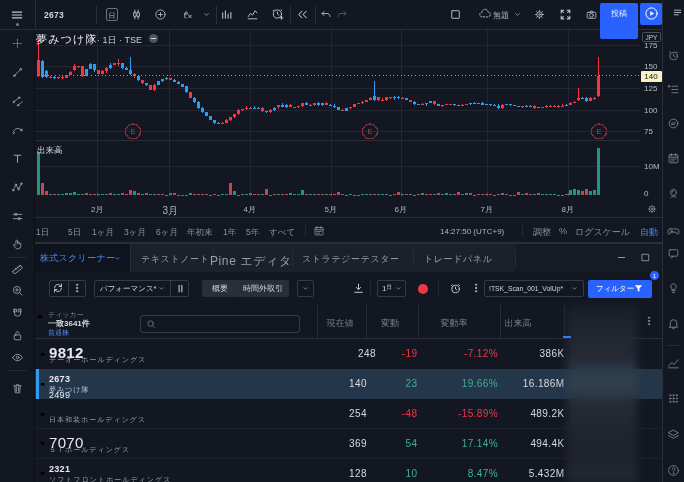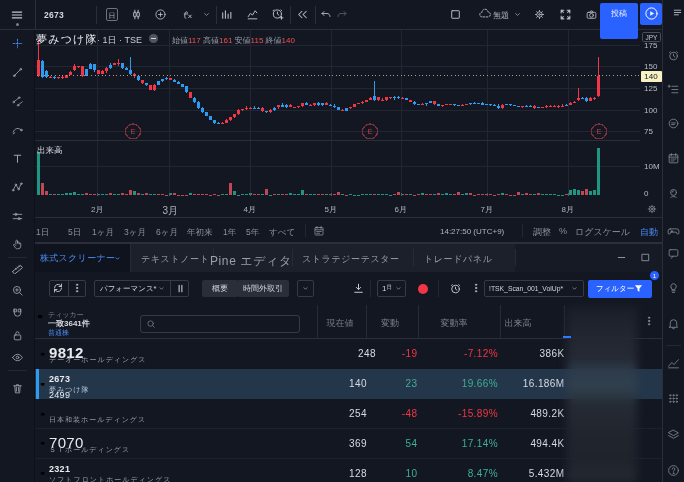--- a/index.html
+++ b/index.html
@@ -615,21 +615,20 @@
 <text x="98.0" y="103.9" text-anchor="middle" font-family="Liberation Sans" font-size="7" fill="#c0434f">E</text>
 <circle cx="335.0" cy="101.5" r="7.5" fill="none" stroke="#7e2f3a" stroke-width="1.2"></circle>
 <text x="335.0" y="103.9" text-anchor="middle" font-family="Liberation Sans" font-size="7" fill="#c0434f">E</text>
 <circle cx="564.0" cy="101.5" r="7.5" fill="none" stroke="#7e2f3a" stroke-width="1.2"></circle>
 <text x="564.0" y="103.9" text-anchor="middle" font-family="Liberation Sans" font-size="7" fill="#c0434f">E</text>
 </svg></div>
 <div class="txt" style="left:36px;top:32px;font-size:11px;letter-spacing:1.2px;color:#eceef2">夢みつけ隊</div>
 <div class="txt" style="left:97px;top:33.5px;font-size:9px;color:#c9ccd4">· 1日 · TSE</div>
 <div class="abs" style="left:149px;top:34px;width:9px;height:9px;border-radius:50%;background:#4f545e"></div>
 <div class="abs" style="left:151px;top:38px;width:5px;height:1.4px;background:#cfd3da"></div>
-<div class="txt" style="left:172px;top:34.5px;font-size:8px;color:#98a0ac">始値<span style="color:#ef5350">117</span> 高値<span style="color:#ef5350">161</span> 安値<span style="color:#ef5350">115</span> 終値<span style="color:#ef5350">140</span></div>
 <div class="txt" style="left:37px;top:144.5px;font-size:8.5px;color:#d6d9df">出来高</div>
 <div class="abs" style="left:640px;top:30px;width:22px;height:166px;background:#131722"></div>
 <div class="abs" style="left:642px;top:31.5px;width:19px;height:10px;border:1px solid #4a4f59;border-radius:1.5px;color:#c7cad2;font-size:6.5px;line-height:9px;text-align:center">JPY</div>
 <div class="txt" style="left:644px;top:40.8px;font-size:8px;color:#b8bcc5">175</div>
 <div class="txt" style="left:644px;top:62.4px;font-size:8px;color:#b8bcc5">150</div>
 <div class="txt" style="left:644px;top:84.1px;font-size:8px;color:#b8bcc5">125</div>
 <div class="txt" style="left:644px;top:105.7px;font-size:8px;color:#b8bcc5">100</div>
 <div class="txt" style="left:644px;top:127.4px;font-size:8px;color:#b8bcc5">75</div>
 <div class="abs" style="left:640.5px;top:71px;width:21px;height:11px;background:#f7f1c3;border-radius:1px;color:#15171e;font-size:8px;line-height:11px;text-align:center">140</div>
 <div class="txt" style="left:644px;top:161.5px;font-size:8px;color:#b8bcc5">10M</div>

